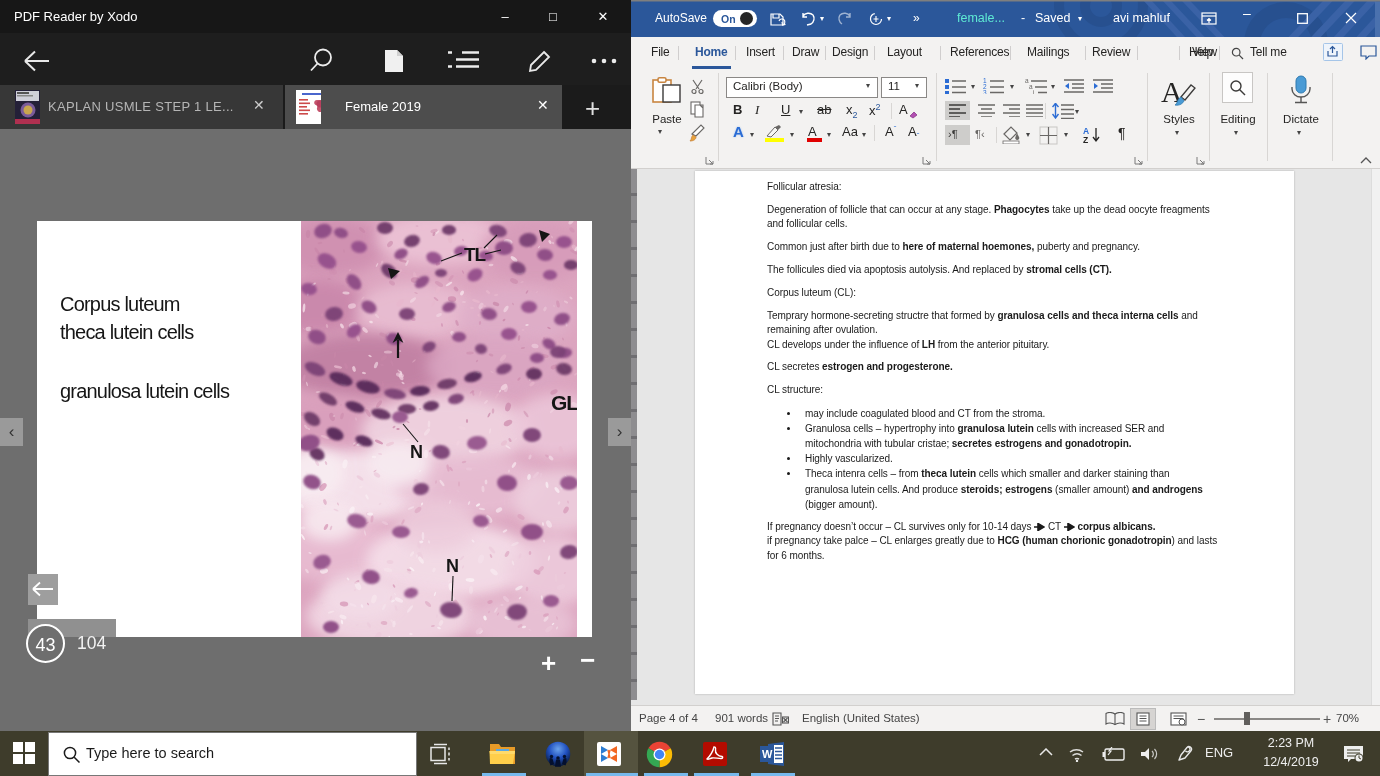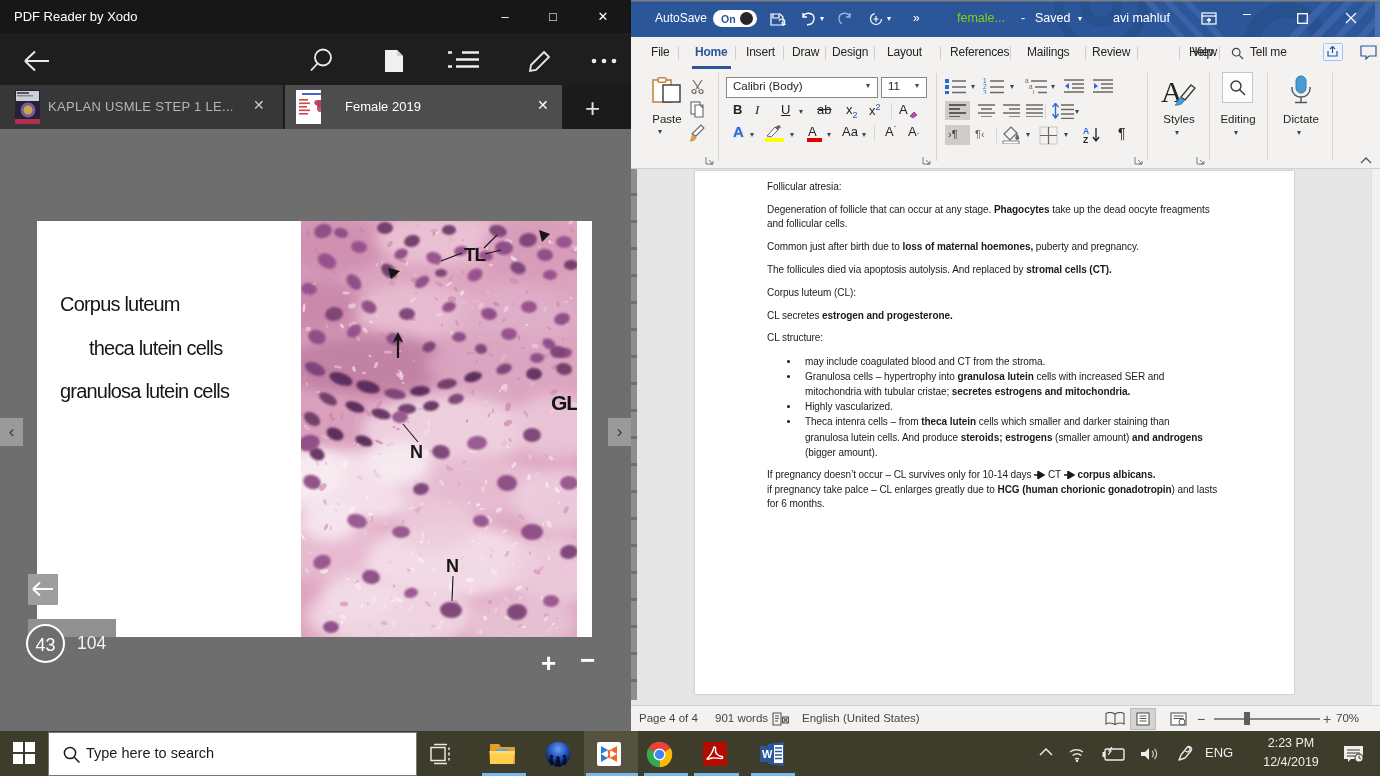--- a/index.html
+++ b/index.html
@@ -116,21 +116,21 @@
             <circle cx="24" cy="14" r="3.5" fill="#b8405e"></circle>
           </svg>
         <span class="label" style="left:60px;color:#ffffff;">Female 2019</span>
         <span class="close" style="left:252px;color:#ffffff;">✕</span>
       </div>
       <span style="position:absolute;left:585px;top:8px;font-size:26px;font-weight:300;color:#e0e0e0;">+</span>
     </div>
     <div id="xodo-view" class="abs">
       <div id="pdfpage">
         <div class="ptext" style="top:72px;">Corpus luteum</div>
-        <div class="ptext" style="top:116px;margin-left:29px;">theca lutein cells</div>
+        <div class="ptext" style="top:100px;">theca lutein cells</div>
         <div class="ptext" style="top:159px;">granulosa lutein cells</div>
         <div id="histo" style="position:absolute; left:264px; top:0; width:276px; height:416px; overflow:hidden;"><svg width="276" height="416" viewBox="0 0 276 416">
               <defs>
                 <filter id="hb1" x="-40%" y="-40%" width="180%" height="180%">
                   <feGaussianBlur stdDeviation="7"></feGaussianBlur>
                 </filter>
                 <filter id="hb2" x="-60%" y="-60%" width="220%" height="220%">
                   <feGaussianBlur stdDeviation="1"></feGaussianBlur>
                 </filter>
                 <filter id="hb3" x="-60%" y="-60%" width="220%" height="220%">
@@ -740,21 +740,21 @@
           <path d="M4,3 C2,6 3,10 6,12" fill="none" stroke="#fff" stroke-width="1.4"></path>
         </svg>
       <svg width="17" height="16" style="position:absolute;left:237px;top:11px;" viewBox="0 0 17 16">
           <g fill="none" stroke="#fff" stroke-width="1.2">
             <circle cx="8" cy="8" r="5.5" stroke-dasharray="24 10"></circle>
             <path d="M8,5 L8,11 M5.5,8 L10.5,8" stroke-width="1.1"></path>
           </g>
         </svg>
       <span style="position:absolute;left:256px;top:14px;font-size:8px;color:#fff;">▾</span>
       <span style="position:absolute;left:282px;top:11px;font-size:12px;color:#fff;">»</span>
-      <span style="position:absolute;left:326px;top:11px;font-size:12.5px;color:#84cc16;">female...</span>
+      <span style="position:absolute;left:326px;top:11px;font-size:12.5px;color:#5eead4;">female...</span>
       <span style="position:absolute;left:390px;top:11px;font-size:12.5px;color:#fff;">-</span>
       <span style="position:absolute;left:404px;top:11px;font-size:12.5px;color:#fff;">Saved</span>
       <span style="position:absolute;left:447px;top:14px;font-size:8px;color:#fff;">▾</span>
       <span style="position:absolute;left:482px;top:11px;font-size:12.5px;color:#fff;">avi mahluf</span>
       <svg width="16" height="14" style="position:absolute;left:570px;top:12px;" viewBox="0 0 16 14">
           <g fill="none" stroke="#fff" stroke-width="1.2">
             <rect x="1" y="1" width="14" height="11"></rect>
             <path d="M1,4 L15,4"></path>
             <path d="M8,11 L8,6.5 M6,8.5 L8,6.5 L10,8.5"></path>
           </g>
@@ -1023,28 +1023,29 @@
           <path d="M1,6 L6,1 L11,6" fill="none" stroke="#555" stroke-width="1.3"></path>
         </svg>
     </div>
     <div id="docarea" class="abs">
         <span style="position:absolute;left:0;top:0;width:6px;height:531px;background:repeating-linear-gradient(to bottom,#8e8d90 0px,#8e8d90 24px,#6f6e72 24px,#6f6e72 27px);"></span>
         <span style="position:absolute;left:740px;top:0;width:9px;height:536px;background:#f1f1f1;border-left:1px solid #dcdcdc;"></span>
       <div id="docpage">
         <div id="doctext">
           <p>Follicular atresia:</p>
           <p>Degeneration of follicle that can occur at any stage. <b>Phagocytes</b> take up the dead oocyte freagments<br>and follicular cells.</p>
-          <p>Common just after birth due to <b>loss of maternal hoemones,</b> puberty and pregnancy.</p>
+          <p>Common just after birth due to <b>here of maternal hoemones,</b> puberty and pregnancy.</p>
           <p>The follicules died via apoptosis autolysis. And replaced by <b>stromal cells (CT).</b></p>
           <p>Corpus luteum (CL):</p>
+          <p>Temprary hormone-secreting structre that formed by <b>granulosa cells and theca interna cells</b> and<br>remaining after ovulation.<br>CL develops under the influence of <b>LH</b> from the anterior pituitary.</p>
           <p>CL secretes <b>estrogen and progesterone.</b></p>
           <p>CL structure:</p>
           <ul>
             <li>may include coagulated blood and CT from the stroma.</li>
-            <li>Granulosa cells – hypertrophy into <b>granulosa lutein</b> cells with increased SER and<br>mitochondria with tubular cristae; <b>secretes estrogens and mitochondria.</b></li>
+            <li>Granulosa cells – hypertrophy into <b>granulosa lutein</b> cells with increased SER and<br>mitochondria with tubular cristae; <b>secretes estrogens and gonadotropin.</b></li>
             <li>Highly vascularized.</li>
             <li>Theca intenra cells – from <b>theca lutein</b> cells which smaller and darker staining than<br>granulosa lutein cells. And produce <b>steroids; estrogens</b> (smaller amount) <b>and androgens</b><br>(bigger amount).</li>
           </ul>
           <p>If pregnancy doesn’t occur – CL survives only for 10-14 days <svg width="11" height="8" viewBox="0 0 11 8" style="vertical-align:-1px;">
                 <path d="M0,4 L6,4 M4,0.5 L10,4 L4,7.5 Z" stroke="#1a1a1a" stroke-width="1.6" fill="#1a1a1a"></path>
               </svg> CT <svg width="11" height="8" viewBox="0 0 11 8" style="vertical-align:-1px;">
                 <path d="M0,4 L6,4 M4,0.5 L10,4 L4,7.5 Z" stroke="#1a1a1a" stroke-width="1.6" fill="#1a1a1a"></path>
               </svg> <b>corpus albicans.</b><br>if pregnancy take palce – CL enlarges greatly due to <b>HCG (human chorionic gonadotropin</b>) and lasts<br>for 6 months.</p>
         </div>
       </div>

